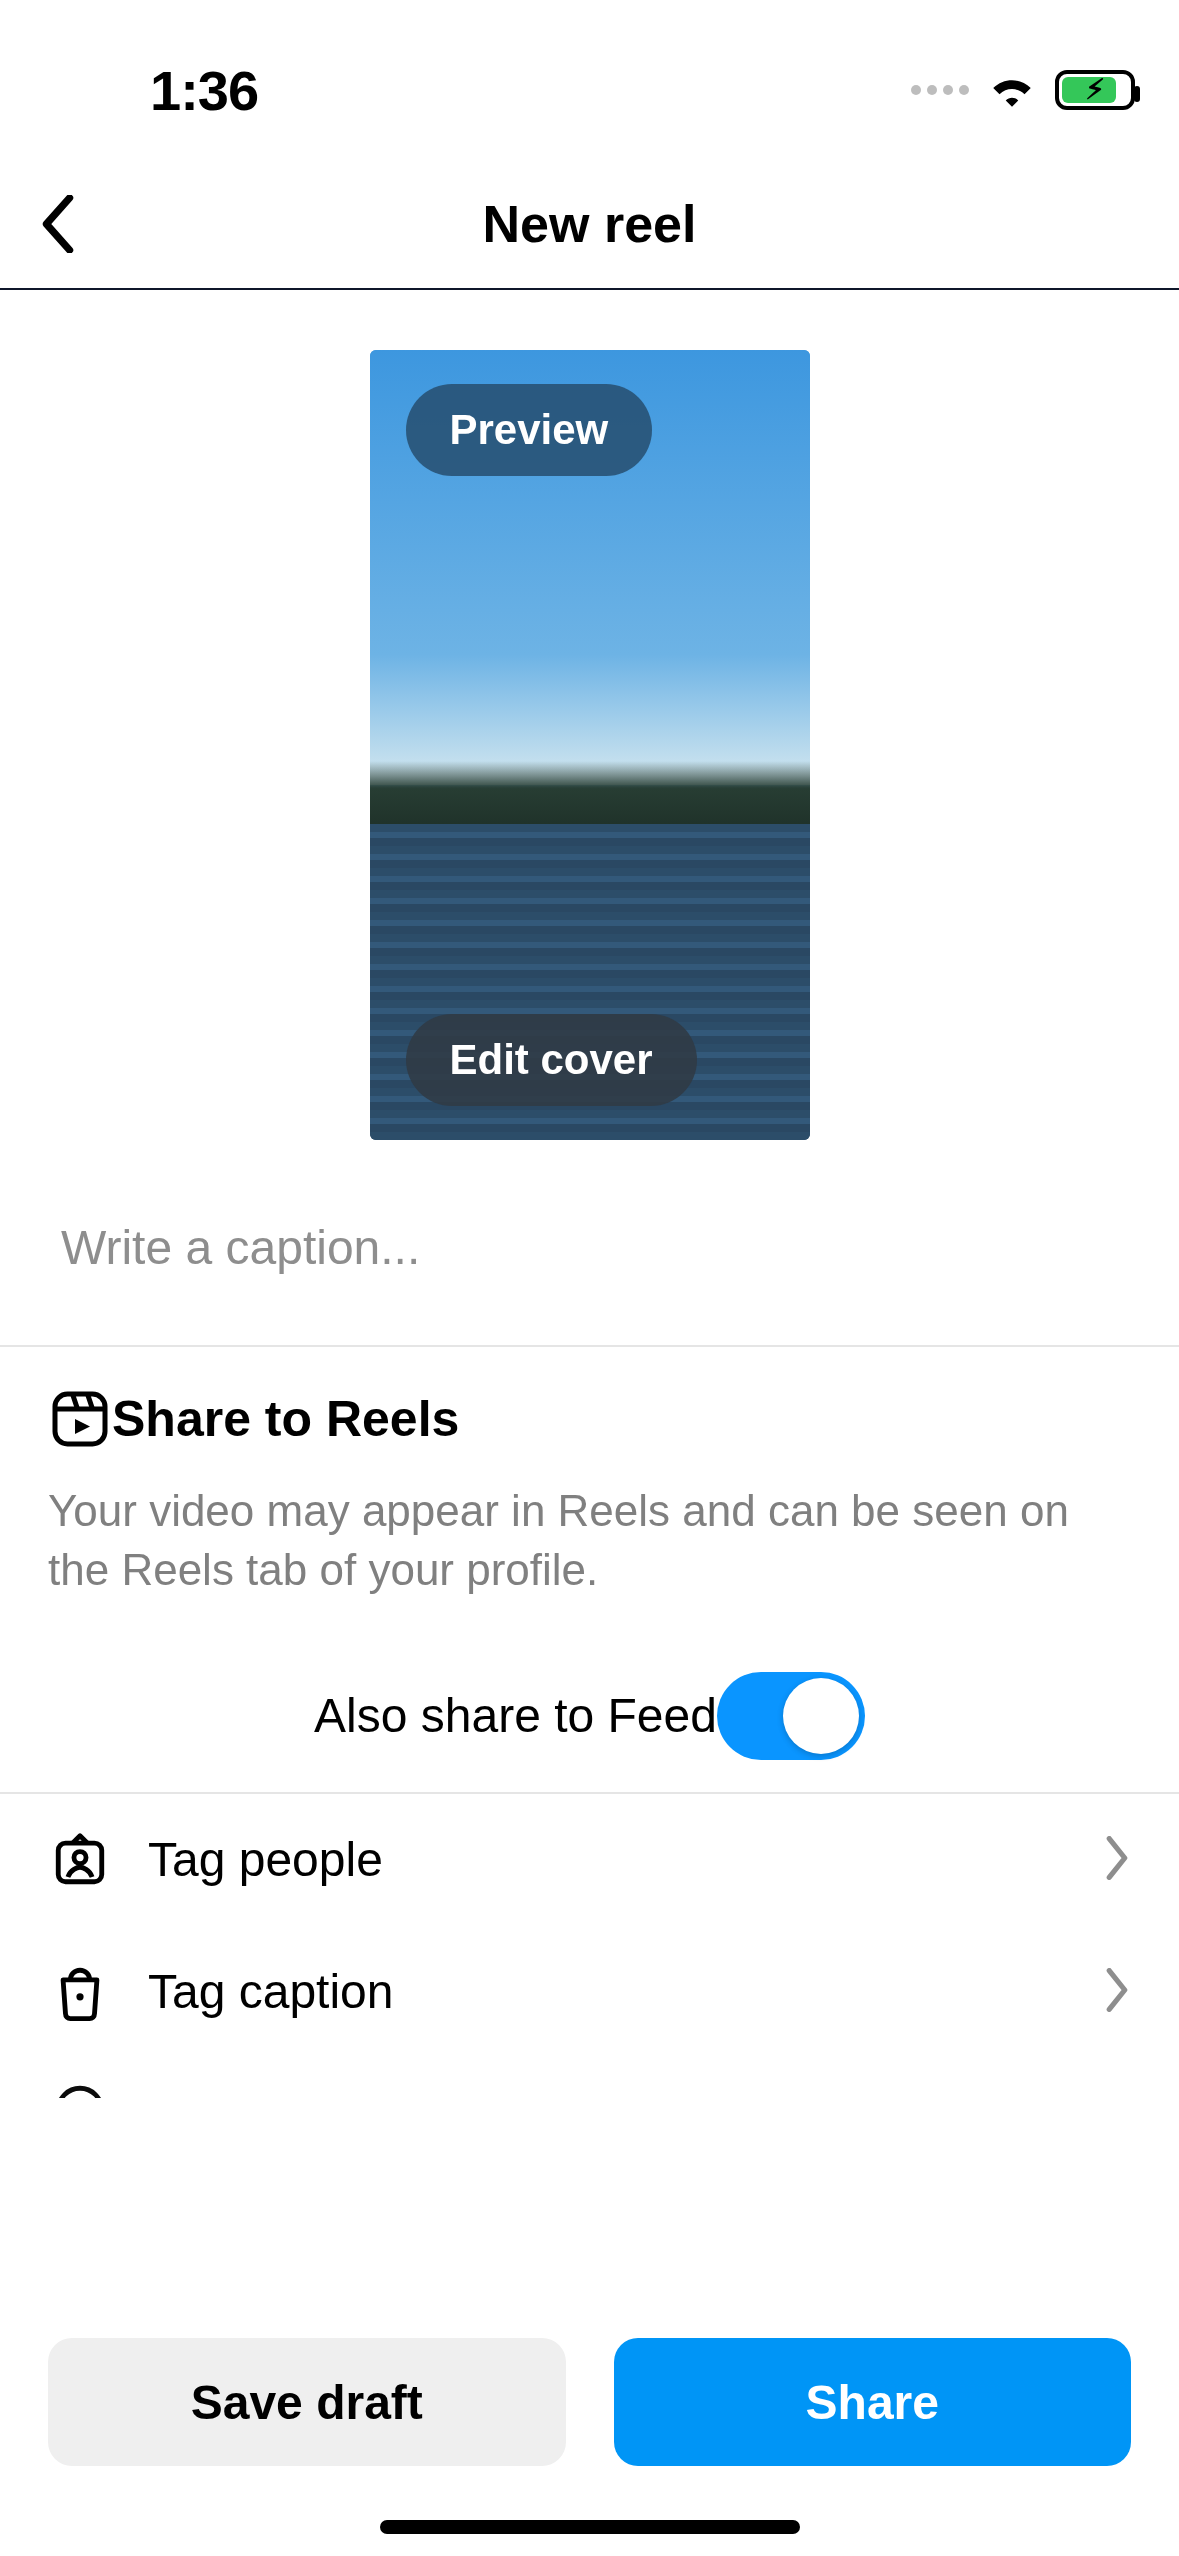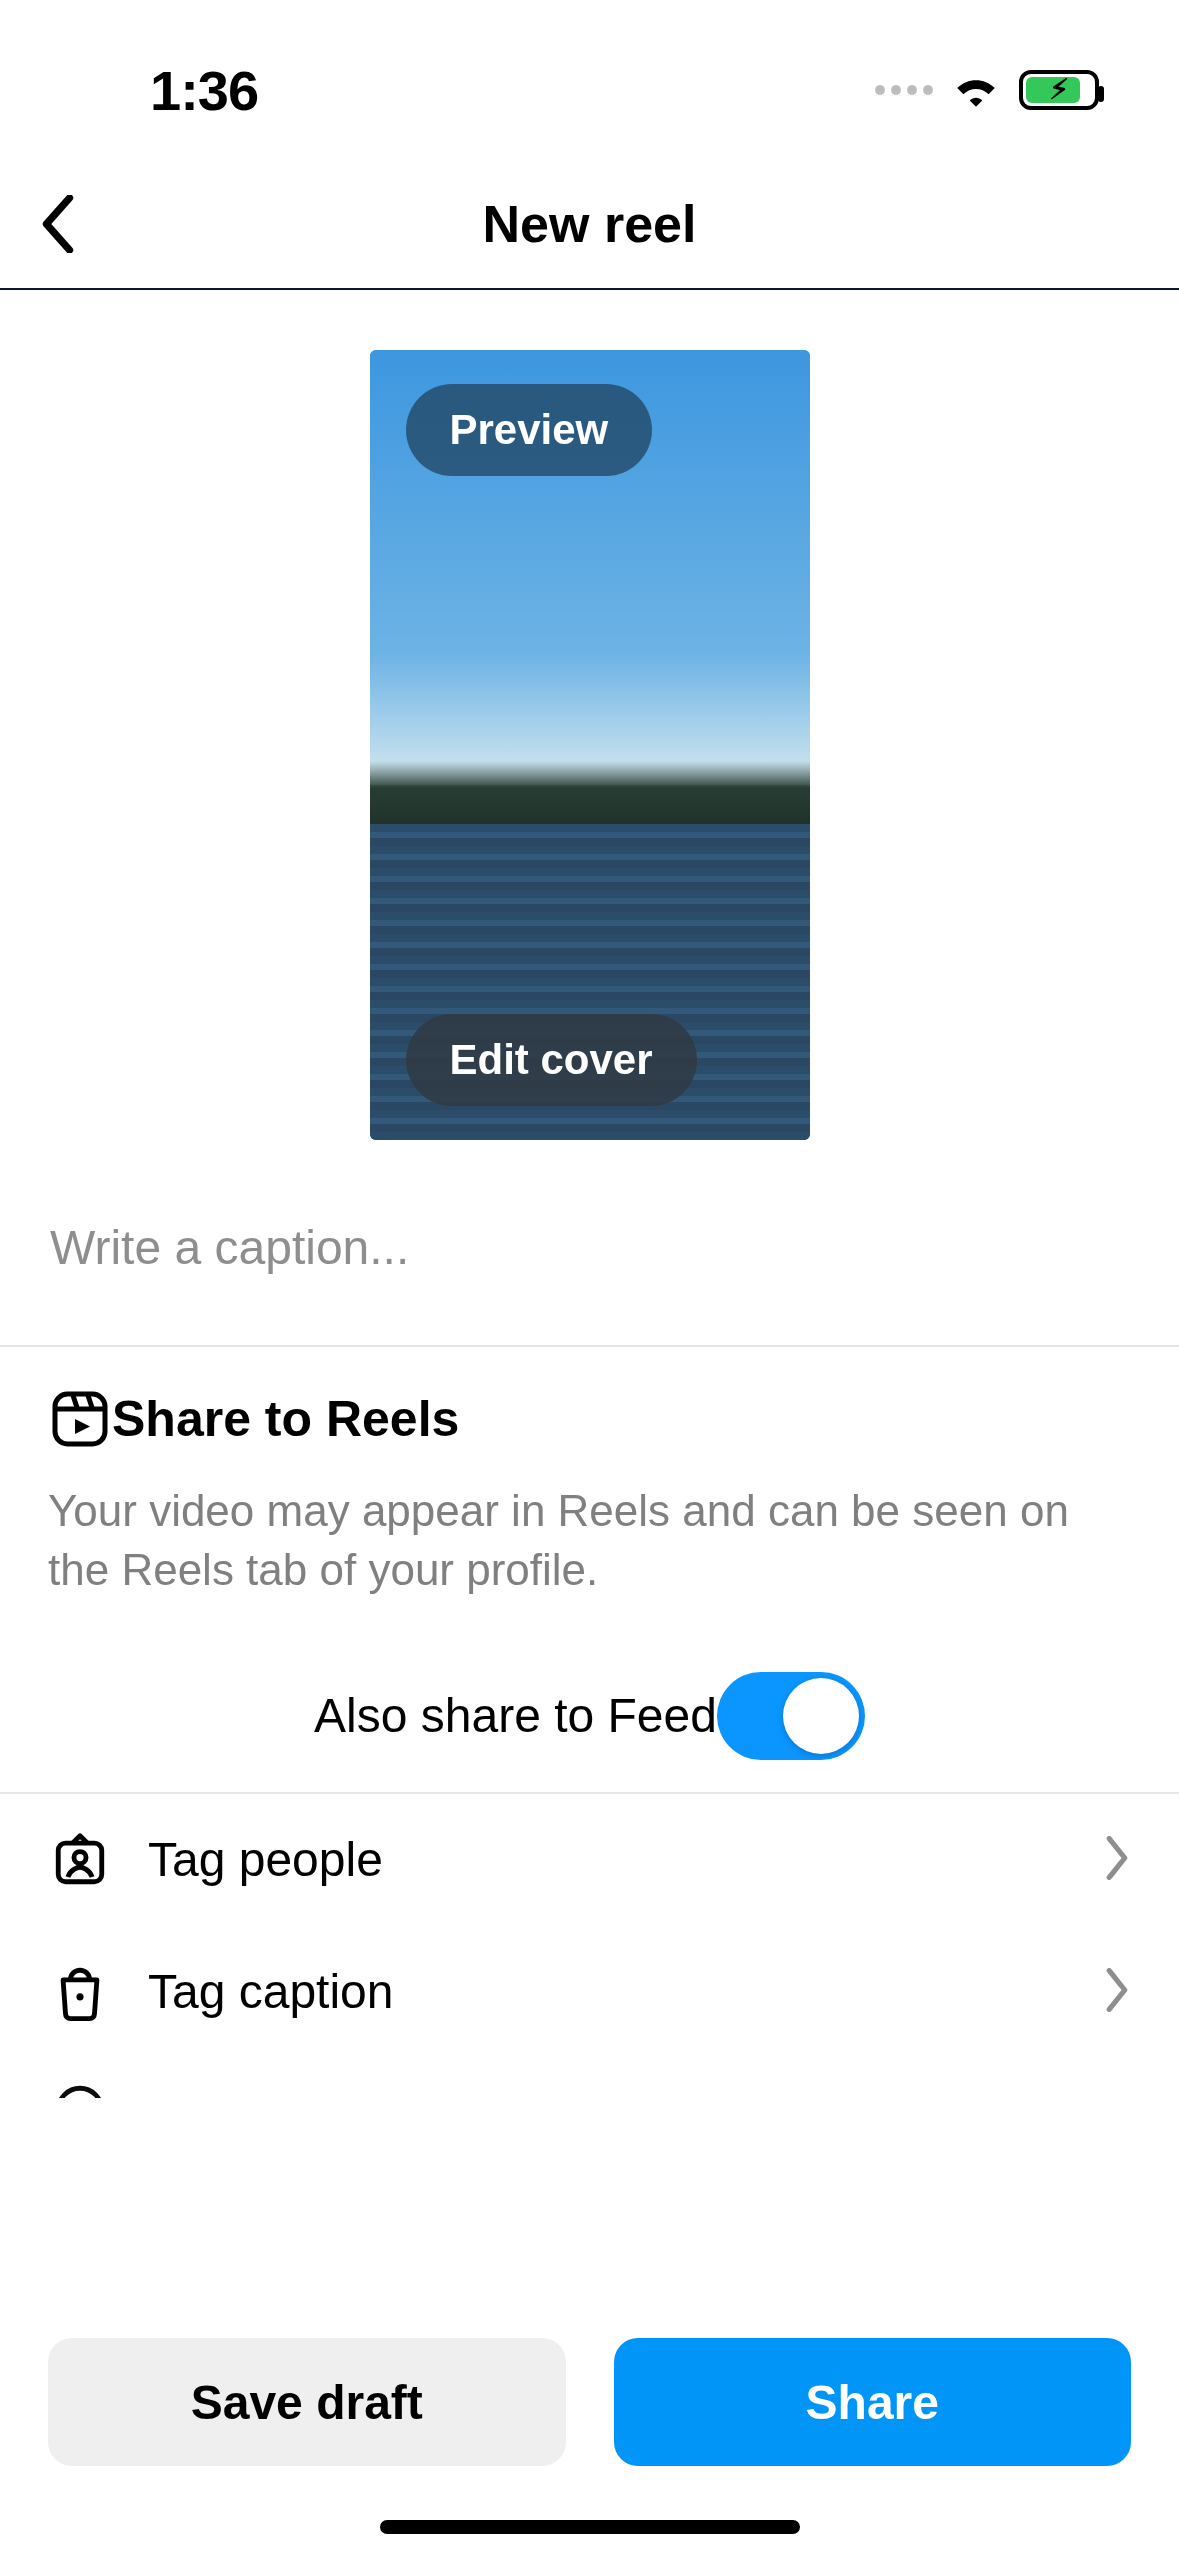--- a/index.html
+++ b/index.html
@@ -1,38 +1,38 @@
 <!DOCTYPE html>
 <html><head>
 <meta charset="utf-8">
 <style>
   * { box-sizing: border-box; margin: 0; padding: 0; }
   html, body { width: 1179px; height: 2556px; font-family: -apple-system, Helvetica, Arial, sans-serif; background:#fff; color:#000; }
-  .status-bar { display:flex; justify-content:space-between; align-items:center; padding: 40px 60px 20px 60px; height:160px;}
+  .status-bar { display:flex; justify-content:space-between; align-items:center; padding: 40px 24px 20px 60px; height:160px;}
   .status-left { font-size:56px; font-weight:600; letter-spacing:-1px; margin-left:90px;}
   .status-right { display:flex; align-items:center; gap:18px; margin-right:20px;}
   .cell-dots { display:flex; gap:6px; }
   .cell-dot { width:10px; height:10px; border-radius:50%; background:#bdbdbd;}
   .wifi-icon svg { width:50px; height:40px;}
   .battery { position:relative; width:80px; height:40px; border:4px solid #000; border-radius:12px; display:flex; align-items:center;}
   .battery::after{content:''; position:absolute; right:-9px; top:12px; width:6px; height:16px; background:#000; border-radius:3px;}
   .battery-fill{ position:absolute; left:3px; top:3px; bottom:3px; width:54px; background:#34c759; border-radius:6px;}
   .bolt{ position:absolute; left:0; right:0; top:-2px; bottom:0; display:flex; align-items:center; justify-content:center; color:#000; font-size:28px; font-weight:900;}
   .nav-header { display:flex; align-items:center; height:130px; border-bottom:2px solid #0f172a; padding:0 28px; position:relative;}
   .back-btn { width:60px; height:60px; display:flex; align-items:center; justify-content:center;}
   .nav-title { position:absolute; left:0; right:0; text-align:center; font-size:52px; font-weight:700; pointer-events:none;}
   .preview-area{ display:flex; justify-content:center; padding:60px 0 40px 0;}
   .reel-thumb{ position:relative; width:440px; height:790px; border-radius:6px; overflow:hidden; background:linear-gradient(180deg,#4b9fe0 0%, #6cb2e6 45%, #8fc6e8 55%, #3a5a6e 55.5%, #2f4b5b 60%, #2a4050 62%, #355a77 63%, #325370 100%);}
   .sky{position:absolute;left:0;right:0;top:0;height:55%;background:linear-gradient(180deg,#3d97df 0%, #6db3e5 70%, #cfe5ef 98%);}
   .tree-line{position:absolute;left:0;right:0;top:52%;height:9%;background:linear-gradient(180deg, rgba(30,40,30,0) 0%, #273d33 40%, #1e3028 100%);}
   .water{position:absolute;left:0;right:0;top:60%;bottom:0;background:repeating-linear-gradient(180deg,#2c4d69 0 8px,#33597a 8px 14px,#2a4863 14px 22px);}
   .pill{ position:absolute; border-radius:50px; color:#fff; font-size:42px; font-weight:600; padding:22px 44px;}
   .pill.preview{ top:34px; left:36px; background:rgba(38,78,110,0.85);}
   .pill.editcover{ bottom:34px; left:36px; background:rgba(48,58,68,0.88);}
-  .caption-row{ padding:40px 48px 70px 50px;}
+  .caption-row{ padding:40px 48px 70px 50px;margin-left:11px;}
   .caption-input{ width:100%; border:none; font-size:48px; color:#000; outline:none;}
   .caption-input::placeholder{ color:#8e8e8e;}
   .divider{ height:2px; background:#e5e5e5;}
   .section{ padding:40px 48px;}
   .section-header{ display:flex; align-items:center; }
   .section-title{ font-size:50px; font-weight:700;}
   .section-sub{ color:#808080; font-size:44px; line-height:1.35; margin-top:30px;}
   .row{ display:flex; align-items:center; justify-content:center; padding:32px 48px;}
   .row-left{ display:flex; align-items:center; gap:36px;}
   .row-label{ font-size:48px;}

